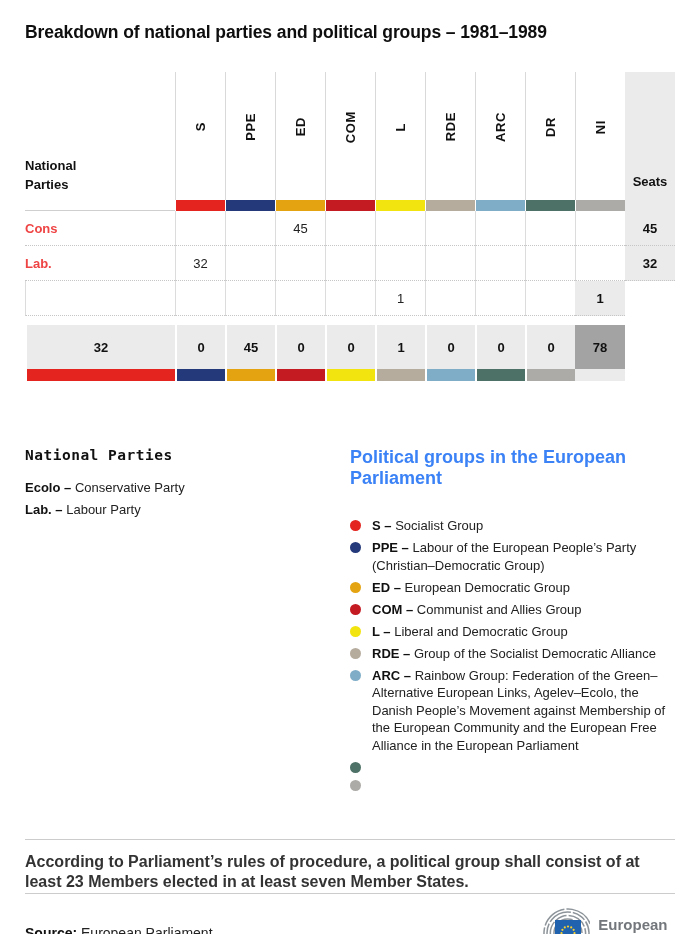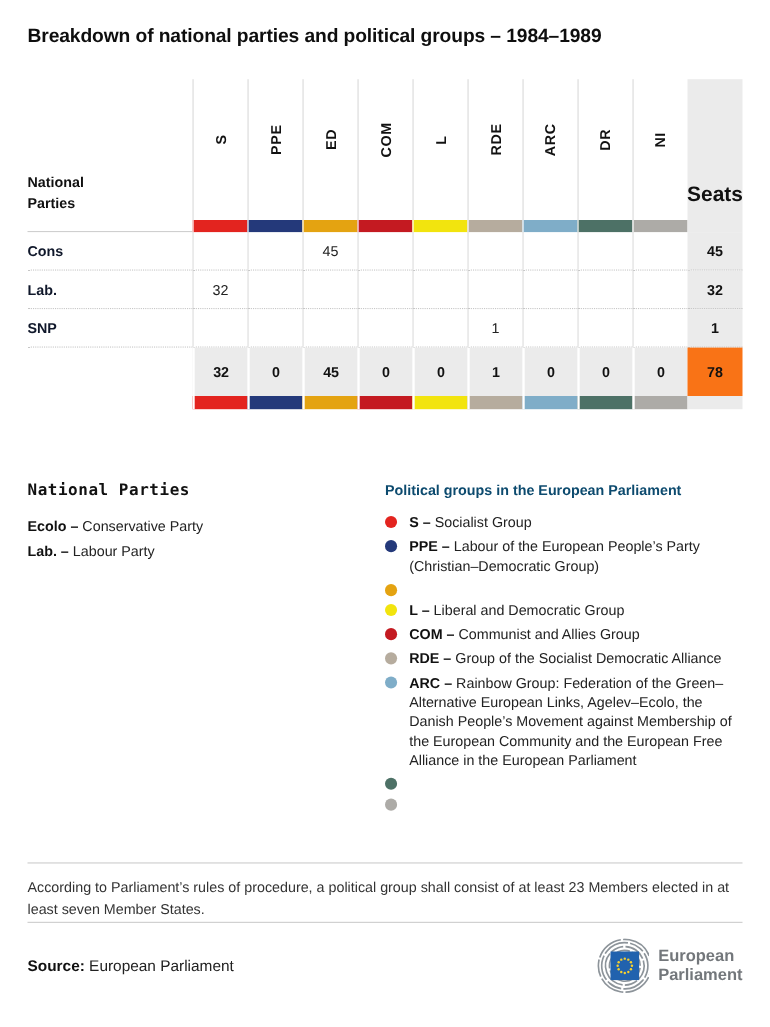--- a/index.html
+++ b/index.html
@@ -41,30 +41,30 @@
     display: flex; align-items: center; justify-content: center;
   }
   .vtext {
     writing-mode: vertical-rl; transform: rotate(180deg);
     font-size: 13px; font-weight: bold; letter-spacing: 0.6px; color: #111;
     margin-top: -18px;
   }
   .th-seats {
     height: 128px; background: #ebebeb;
     display: flex; align-items: flex-end; justify-content: center;
-    padding-bottom: 11px; font-size: 19px; font-weight: bold; color: #111;
+    padding-bottom: 11px; font-size: 13px; font-weight: bold; color: #111;
   }
 
   .bar-cell { height: 11px; border-left: 1px solid #fff; }
   .bar-label { height: 11px; border-bottom: 1px solid #cfcfcf; }
   .bar-seats { height: 11px; background: #ebebeb; }
 
   .td-label {
     height: 35px; display: flex; align-items: center;
-    font-size: 13px; font-weight: bold; color: #0f172a;
+    font-size: 13px; font-weight: bold; color: #ef4444;
     border-bottom: 1px dotted #c6c6c6;
   }
   .td {
     height: 35px; border-left: 1px solid #dcdcdc;
     border-bottom: 1px dotted #c6c6c6;
     display: flex; align-items: center; justify-content: center;
     font-size: 13px; color: #222;
   }
   .td-seats {
     height: 35px; background: #ebebeb;
@@ -73,21 +73,21 @@
     font-size: 13px; font-weight: bold; color: #111;
   }
 
   .tt-label { height: 44px; }
   .tt {
     height: 44px; background: #ebebeb; border-left: 2px solid #fff;
     display: flex; align-items: center; justify-content: center;
     font-size: 13px; font-weight: bold; color: #111;
   }
   .tt-seats {
-    height: 44px; background: #f97316;
+    height: 44px; background: #a3a3a3;
     display: flex; align-items: center; justify-content: center;
     font-size: 13px; font-weight: bold; color: #111;
   }
 
   .bbar-cell { height: 12px; border-left: 2px solid #fff; }
   .bbar-label { height: 12px; }
   .bbar-seats { height: 12px; background: #ebebeb; }
 
   
   .legend { display: flex; margin-top: 66px; width: 650px; }
@@ -95,54 +95,54 @@
   .legend-right { width: 325px; flex: none; }
 
   .legend-left-title {
     font-family: "DejaVu Sans Mono", monospace;
     font-size: 14.5px; font-weight: bold; color: #111; letter-spacing: 0.5px;
   }
   .party-list { margin-top: 14px; }
   .party-item { font-size: 13px; line-height: 22px; color: #222; }
   .abbr { font-weight: bold; color: #111; }
 
-  .legend-right-title { font-size: 13px; font-weight: bold; color: #0c4a6e; }
-  .group-list { margin-top: 13px; }
+  .legend-right-title { font-size: 18px; font-weight: bold; color: #3b82f6; }
+  .group-list { margin-top: 28px; }
   .group-item { display: flex; margin-bottom: 4.5px; }
   .dot {
     width: 11px; height: 11px; border-radius: 50%;
     flex: none; margin-top: 3px; margin-right: 11px;
   }
   .group-text { font-size: 13px; line-height: 17.5px; color: #222; }
 
   
   .rule { border: none; border-top: 1px solid #ccc; width: 650px; }
   .rule-1 { margin-top: 43px; }
   .footnote {
-    width: 650px; font-size: 13px; line-height: 20px; color: #333;
-    margin-top: 12px; margin-bottom: 1px;
+    width: 650px; font-size: 16px; line-height: 20px; color: #333;
+    margin-top: 12px; margin-bottom: 1px; font-weight: bold;
   }
   .footer {
     width: 650px; margin-top: 14px;
     display: flex; justify-content: space-between; align-items: center;
   }
   .source { font-size: 14px; color: #222; }
   .source-label { font-weight: bold; color: #111; }
   .ep-logo { display: flex; align-items: center; }
   .logo-text {
     font-size: 15px; font-weight: bold; color: #73777b;
     line-height: 17px; margin-left: 8px;
   }
 </style>
 </head>
 <body>
 
 <div class="page">
 
-  <div class="title">Breakdown of national parties and political groups – 1984–1989</div>
+  <div class="title">Breakdown of national parties and political groups – 1981–1989</div>
 
   <div class="ep-table">
 
     <div class="cell th-label">
       <span>National</span>
       <span>Parties</span>
     </div>
     <div class="cell th-group">
         <span class="vtext">S</span>
       </div>
@@ -203,21 +203,20 @@
     <div class="cell td"></div>
     <div class="cell td"></div>
     <div class="cell td"></div>
     <div class="cell td"></div>
     <div class="cell td"></div>
     <div class="cell td"></div>
     <div class="cell td"></div>
     <div class="cell td"></div>
     <div class="cell td-seats">32</div>
 
-    <div class="cell td-label">SNP</div>
     <div class="cell td"></div>
     <div class="cell td"></div>
     <div class="cell td"></div>
     <div class="cell td"></div>
     <div class="cell td"></div>
     <div class="cell td">1</div>
     <div class="cell td"></div>
     <div class="cell td"></div>
     <div class="cell td"></div>
     <div class="cell td-seats">1</div>
@@ -268,28 +267,29 @@
         <div class="group-item">
           <span class="dot" style="background-color: rgb(227, 36, 31);"></span>
           <span class="group-text"><b class="abbr">S –</b> <span>Socialist Group</span></span>
         </div>
         <div class="group-item">
           <span class="dot" style="background-color: rgb(36, 57, 122);"></span>
           <span class="group-text"><b class="abbr">PPE –</b> <span>Labour of the European People’s Party (Christian–Democratic Group)</span></span>
         </div>
         <div class="group-item">
           <span class="dot" style="background-color: rgb(228, 163, 17);"></span>
+          <span class="group-text"><b class="abbr">ED –</b> <span>European Democratic Group</span></span>
+        </div>
+        <div class="group-item">
+          <span class="dot" style="background-color: rgb(196, 26, 33);"></span>
+          <span class="group-text"><b class="abbr">COM –</b> <span>Communist and Allies Group</span></span>
         </div>
         <div class="group-item">
           <span class="dot" style="background-color: rgb(242, 228, 14);"></span>
           <span class="group-text"><b class="abbr">L –</b> <span>Liberal and Democratic Group</span></span>
-        </div>
-        <div class="group-item">
-          <span class="dot" style="background-color: rgb(196, 26, 33);"></span>
-          <span class="group-text"><b class="abbr">COM –</b> <span>Communist and Allies Group</span></span>
         </div>
         <div class="group-item">
           <span class="dot" style="background-color: rgb(182, 172, 158);"></span>
           <span class="group-text"><b class="abbr">RDE –</b> <span>Group of the Socialist Democratic Alliance</span></span>
         </div>
         <div class="group-item">
           <span class="dot" style="background-color: rgb(127, 173, 200);"></span>
           <span class="group-text"><b class="abbr">ARC –</b> <span>Rainbow Group: Federation of the Green–Alternative European Links, Agelev–Ecolo, the Danish People’s Movement against Membership of the European Community and the European Free Alliance in the European Parliament</span></span>
         </div>
         <div class="group-item">

